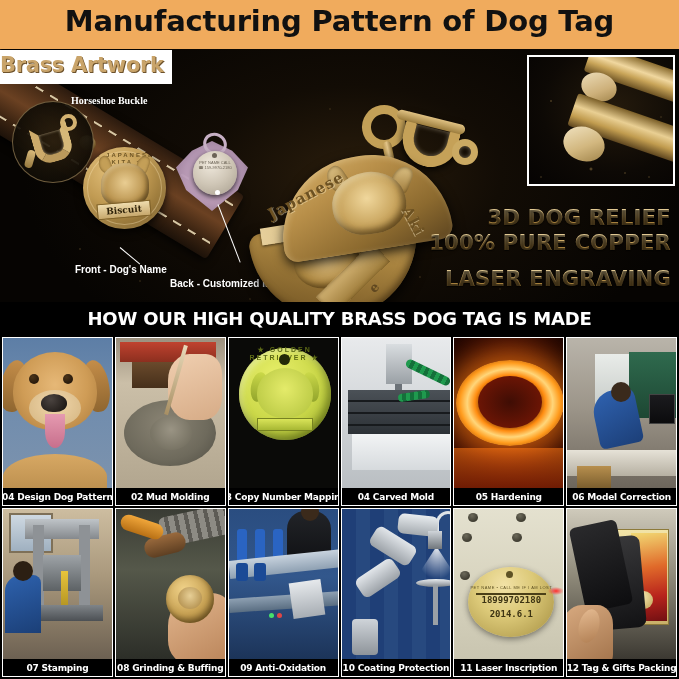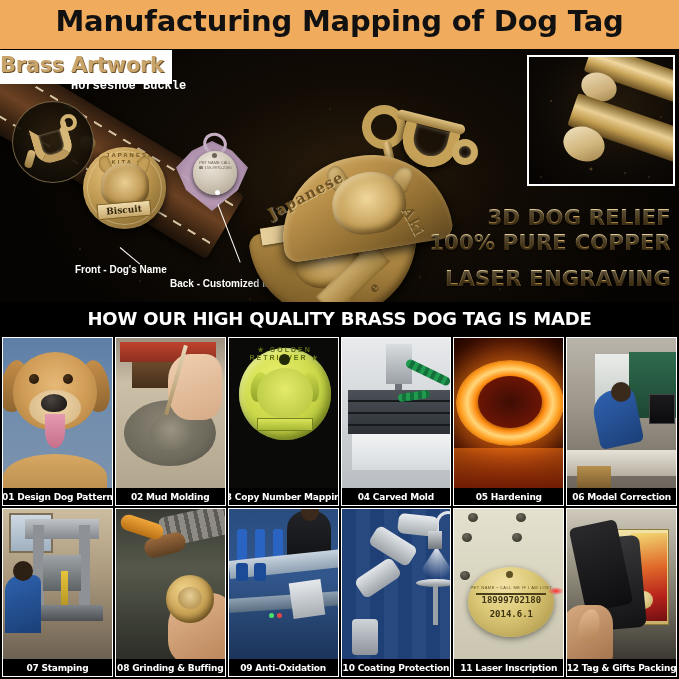--- a/index.html
+++ b/index.html
@@ -79,23 +79,23 @@
   }
   .brass-label {
     position:absolute; left:0; top:3px;
     font-family:"DejaVu Sans", sans-serif;
     font-weight:700; font-size:21px; letter-spacing:-.3px;
     color:#c9a46a;
     text-shadow: 1px 1px 0 #6d522c;
     white-space:nowrap;
   }
   .horseshoe-caption {
-    position:absolute; left:71px; top:30px;
-    font-family:Liberation Mono, monospace;
-    font-weight:700; font-size:12px; color:#ffffff;
+    position:absolute; left:71px; top:46px;
+    font-family:Liberation Serif, serif;
+    font-weight:700; font-size:10px; color:#ffffff;
     white-space:nowrap;
   }
 
   
   .buckle-circle {
     position:absolute; left:12px; top:52px; width:82px; height:82px;
     border-radius:50%;
     border:1px solid rgba(190,160,110,.55);
     background: radial-gradient(circle at 50% 50%, rgba(40,30,14,.9), rgba(8,6,3,.95));
   }
@@ -620,21 +620,21 @@
     background: linear-gradient(150deg,#d9ab81,#9f7048); border-radius:40% 30% 24% 30%; }
   .p12 .thumb { position:absolute; left:12px; bottom:16px; width:20px; height:34px;
     background: linear-gradient(150deg,#e6bc93,#b07e52); border-radius:50%; transform: rotate(14deg); }
 </style>
 </head>
 <body>
 
 <div id="page">
 
   <div class="header">
-    <div class="header-title">Manufacturing Mapping of Dog Tag</div>
+    <div class="header-title">Manufacturing Pattern of Dog Tag</div>
   </div>
 
   <div class="hero">
     <div class="hero-bg"></div>
     <div class="hero-speck"></div>
 
     <div class="collar">
       <div class="stitch s1"></div>
       <div class="stitch s2"></div>
       <div class="rivet"></div>
@@ -725,21 +725,21 @@
         <div class="ear r"></div>
         <div class="head"></div>
         <div class="eye l"></div>
         <div class="eye r"></div>
         <div class="muzzle"></div>
         <div class="nose"></div>
         <div class="tongue"></div>
         <div class="chest"></div>
       </div>
       <div class="label">
-          <span>01 Design Dog Pattern</span>
+          <span>04 Design Dog Pattern</span>
         </div>
     </div>
 
     <div class="cell">
       <div class="photo p2">
         <div class="shelf"></div>
         <div class="box"></div>
         <div class="disc"></div>
         <div class="relief"></div>
         <div class="hand"></div>

